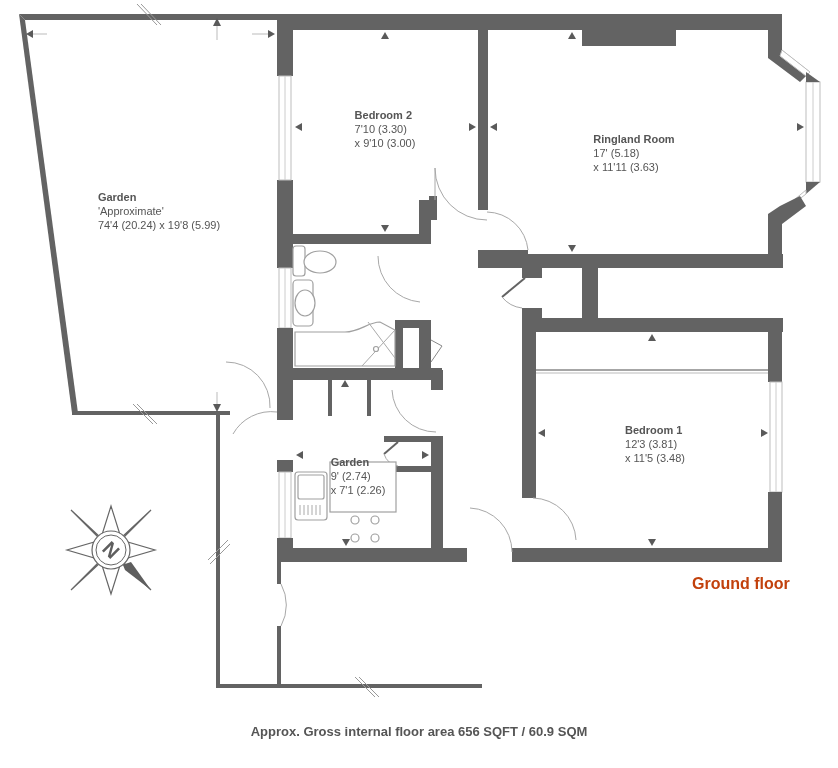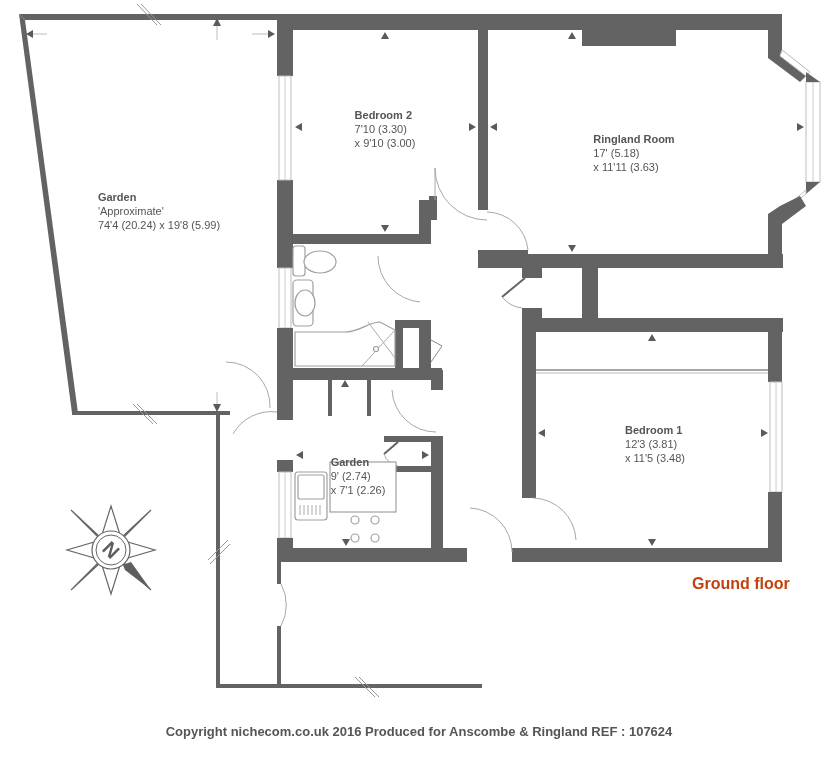--- a/index.html
+++ b/index.html
@@ -228,14 +228,14 @@
 </div>
 <div class="room-label" style="left:358px; top:455px;">
   <div class="t">Garden</div>
   <div>9' (2.74)</div>
   <div>x 7'1 (2.26)</div>
 </div>
 
 <div id="floor-label">Ground floor</div>
 
 <div id="footer">
-  <div>Copyright nichecom.co.uk 2016 Produced for Anscombe &amp; Ringland REF : 107624</div>
+  <div>Approx. Gross internal floor area 656 SQFT / 60.9 SQM</div>
 </div>
 
 </body></html>

